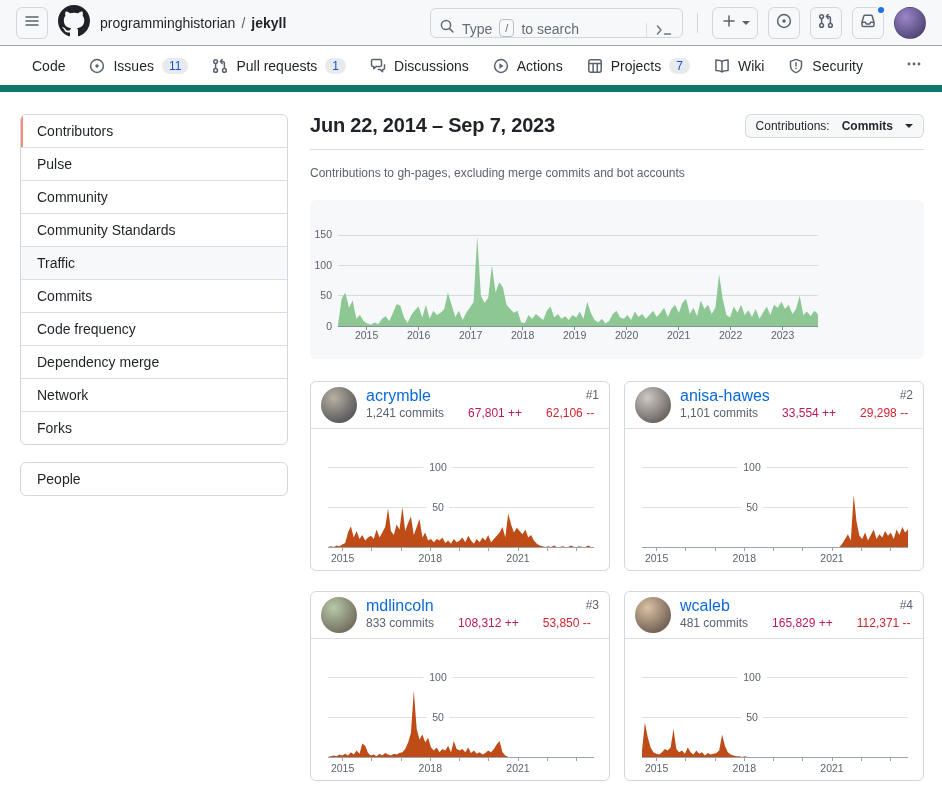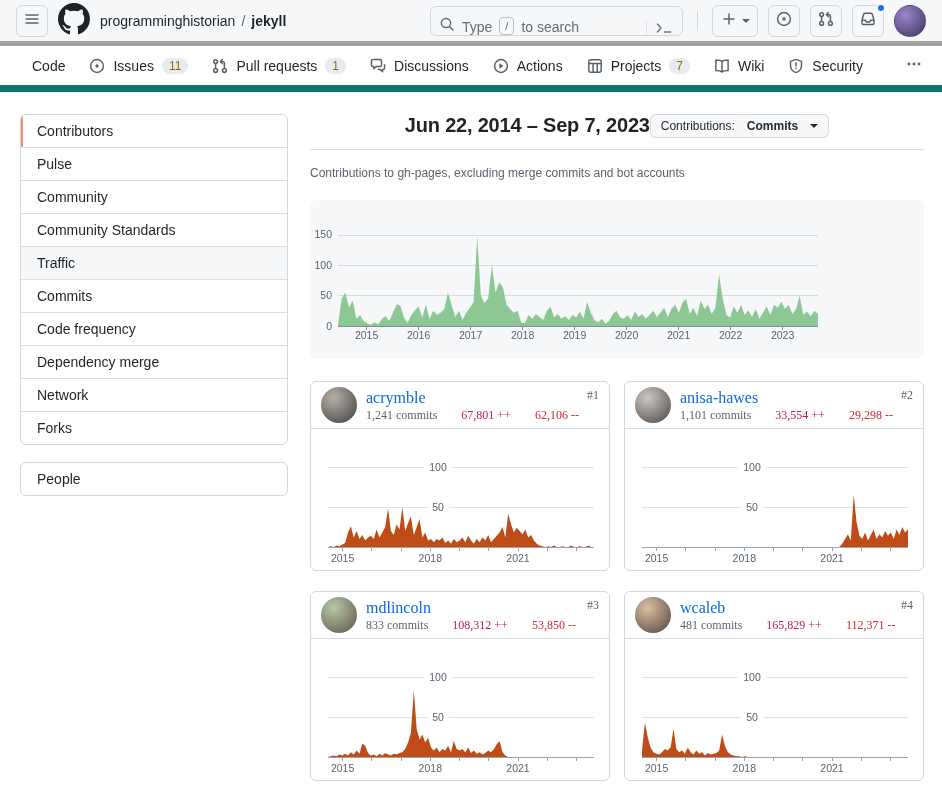--- a/index.html
+++ b/index.html
@@ -3,21 +3,21 @@
 <meta charset="utf-8">
 <style>
   * { box-sizing: border-box; }
   body {
     margin: 0; background: #fff; color: #1f2328;
     font-family: "Liberation Sans", sans-serif; font-size: 14px;
     width: 942px;
   }
   
   .ghdr {
-    height: 46px; background: #f6f8fa; border-bottom: 5px solid #a3a3a3;
+    height: 46px; background: #f6f8fa; border-bottom: 1px solid #a3a3a3;
     display: flex; align-items: center; padding: 0 16px; gap: 10px;
   }
   .iconbtn {
     width: 32px; height: 32px; border: 1px solid #d0d7de; border-radius: 6px;
     background: transparent; display: inline-flex; align-items: center; justify-content: center;
     color: #59636e; cursor: pointer; position: relative; flex: none; padding: 0;
   }
   .logo { width: 32px; height: 32px; display: inline-flex; align-items: center; justify-content: center; cursor: pointer; }
   .crumb { display: flex; align-items: center; gap: 6px; white-space: nowrap; }
   .crumb a { color: #1f2328; text-decoration: none; cursor: pointer; }
@@ -42,53 +42,53 @@
   }
   .uavatar { width: 32px; height: 32px; border-radius: 50%; cursor: pointer; flex: none; border: 1px solid rgba(0,0,0,.08); }
   
   .tabs { display: flex; align-items: center; height: 46px; border-bottom: 7px solid #0f766e; padding: 0 12px; }
   .tab {
     display: flex; align-items: center; gap: 8px; padding: 6px 10px; margin: 0 2px;
     border-radius: 6px; cursor: pointer; color: #1f2328; text-decoration: none; font-size: 14px;
   }
   .tab .ticon { display: inline-flex; color: #59636e; }
   .counter {
-    background: #e8ebee; border-radius: 20px; font-size: 12px; padding: 1px 7px; color: #a16207;
+    background: #e8ebee; border-radius: 20px; font-size: 12px; padding: 1px 7px; color: #1d4ed8;
   }
   .kebab { margin-left: auto; border: none; background: none; }
   
   .content { display: flex; gap: 22px; padding: 22px 18px 19px 20px; align-items: flex-start; }
   .sidebar { width: 268px; flex: none; }
   .menu { border: 1px solid #d0d7de; border-radius: 6px; background: #fff; overflow: hidden; }
   .menu-item {
     padding: 8px 16px; font-size: 14px; position: relative; cursor: pointer; color: #1f2328;
     border-top: 1px solid #d8dee4;
   }
   .menu-item:first-child { border-top: none; }
   .menu-item.active::before {
     content: ""; position: absolute; left: 0; top: 0; bottom: 0; width: 2px; background: #fd8c73;
   }
   .menu-item.hover { background: #f6f8fa; }
   .people { margin-top: 17px; }
   .main { flex: 1; min-width: 0; }
-  .title-row { display: flex; justify-content: center; align-items: flex-start; }
+  .title-row { display: flex; justify-content: space-between; align-items: flex-start; }
   .page-title { margin: 0; font-size: 20px; font-weight: 700; letter-spacing: -.2px; }
   .btn-sm {
     font-size: 12px; background: #f6f8fa; border: 1px solid rgba(31,35,40,.15); border-radius: 6px;
     color: #24292f; display: inline-flex; align-items: center; gap: 12px; padding: 4px 10px; cursor: pointer;
     font-family: inherit;
   }
   .btn-sm b { font-weight: 700; }
   .caret { width: 0; height: 0; border-left: 4px solid transparent; border-right: 4px solid transparent; border-top: 4px solid #24292f; }
   .hrule { border: none; border-top: 1px solid #d8dee4; margin: 11px 0 0; }
   .subtitle { font-size: 12px; color: #59636e; margin: 16px 0 0; }
   .bigchart { margin-top: 20px; background: #f6f8fa; border-radius: 6px; height: 159px; overflow: hidden; padding-top: 3px; }
   .cards { display: grid; grid-template-columns: 1fr 1fr; gap: 20px 14px; margin-top: 22px; }
   .card { border: 1px solid #d0d7de; border-radius: 6px; background: #fff; overflow: hidden; height: 190px; }
-  .card-h { display: flex; align-items: flex-end; padding: 5px 10px; border-bottom: 1px solid #d8dee4; position: relative; height: 47px; font-family: Liberation Serif, serif; }
+  .card-h { display: flex; align-items: flex-start; padding: 5px 10px; border-bottom: 1px solid #d8dee4; position: relative; height: 47px; }
   .cav { width: 36px; height: 36px; border-radius: 50%; margin-right: 9px; flex: none; }
   .cname { color: #0969da; font-size: 16px; text-decoration: none; line-height: 18px; display: block; cursor: pointer; }
   .cstats { font-size: 12px; color: #59636e; display: flex; gap: 24px; margin-top: 1px; }
   .cstats .add { color: #be185d; }
   .cstats .del { color: #d1242f; }
   .rank { position: absolute; top: 6px; right: 10px; font-size: 12px; color: #59636e; }
   .minichart { padding-top: 12px; display: flex; justify-content: center; }
   svg text { font-family: "Liberation Sans", sans-serif; }
 </style>
 </head>

